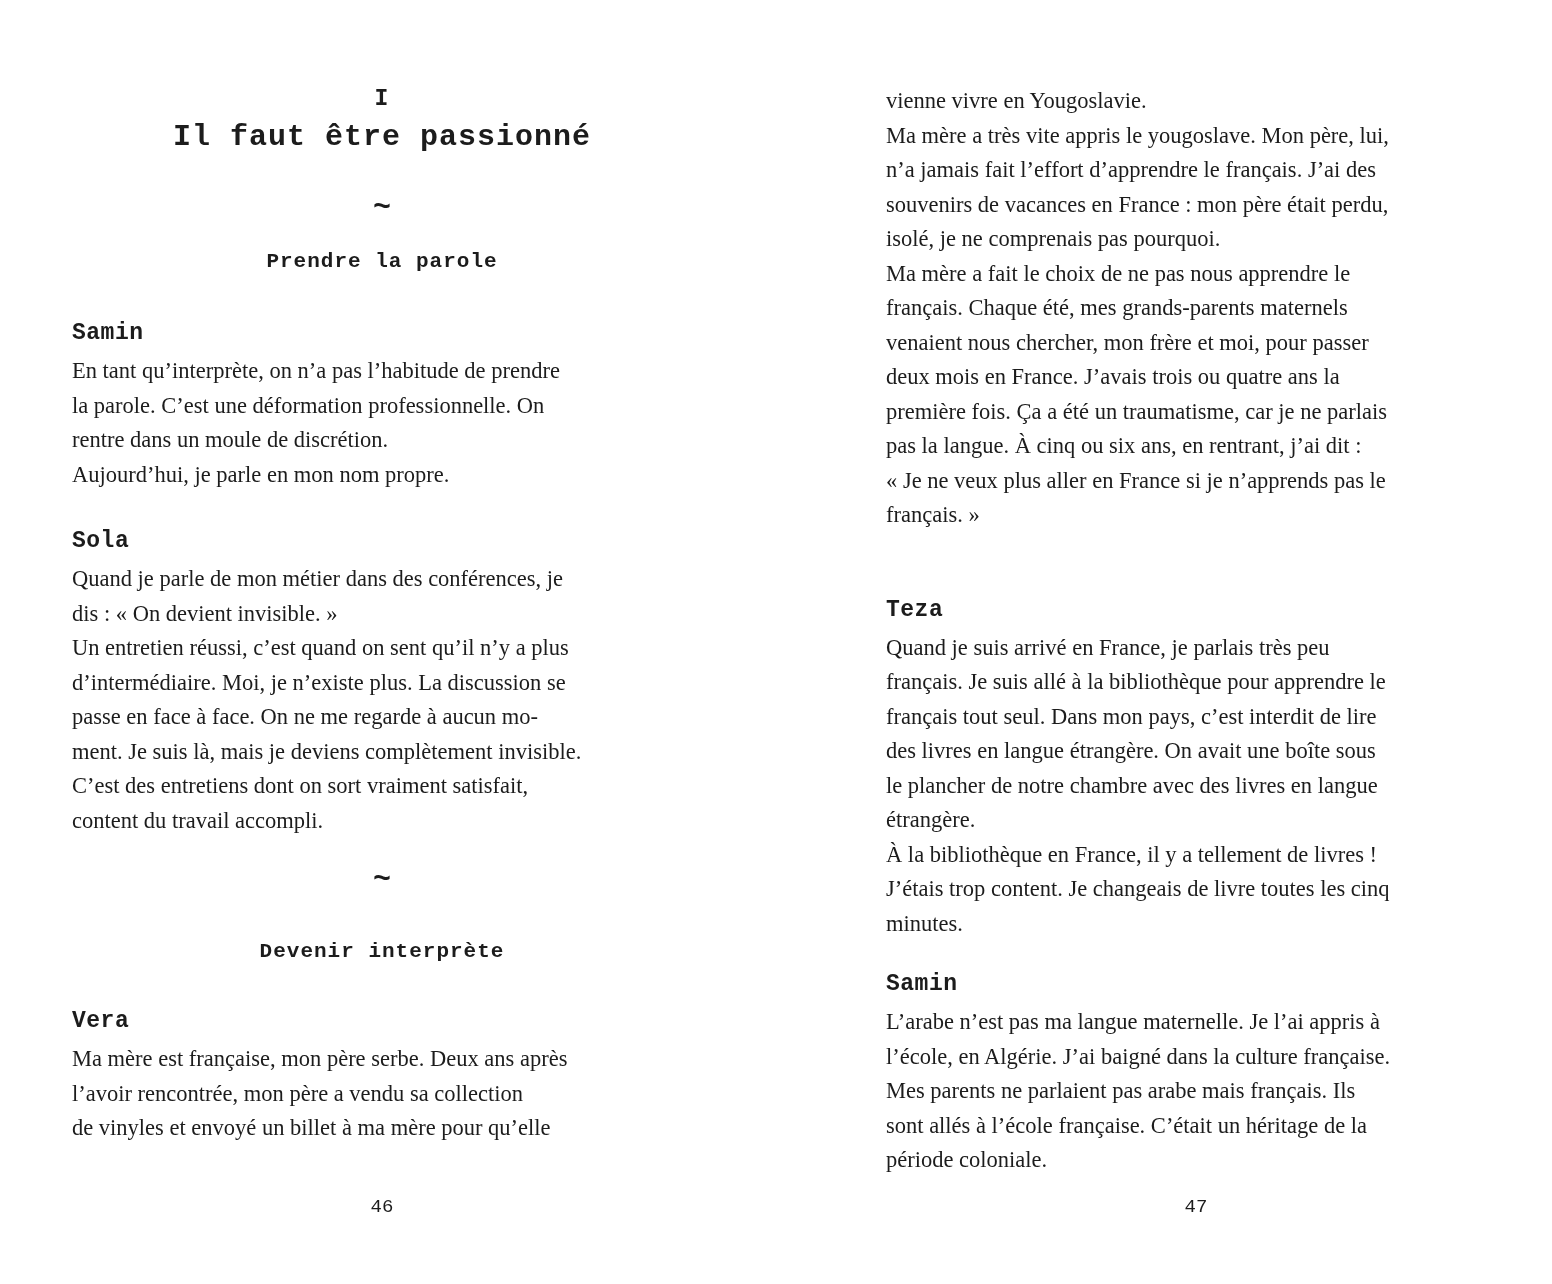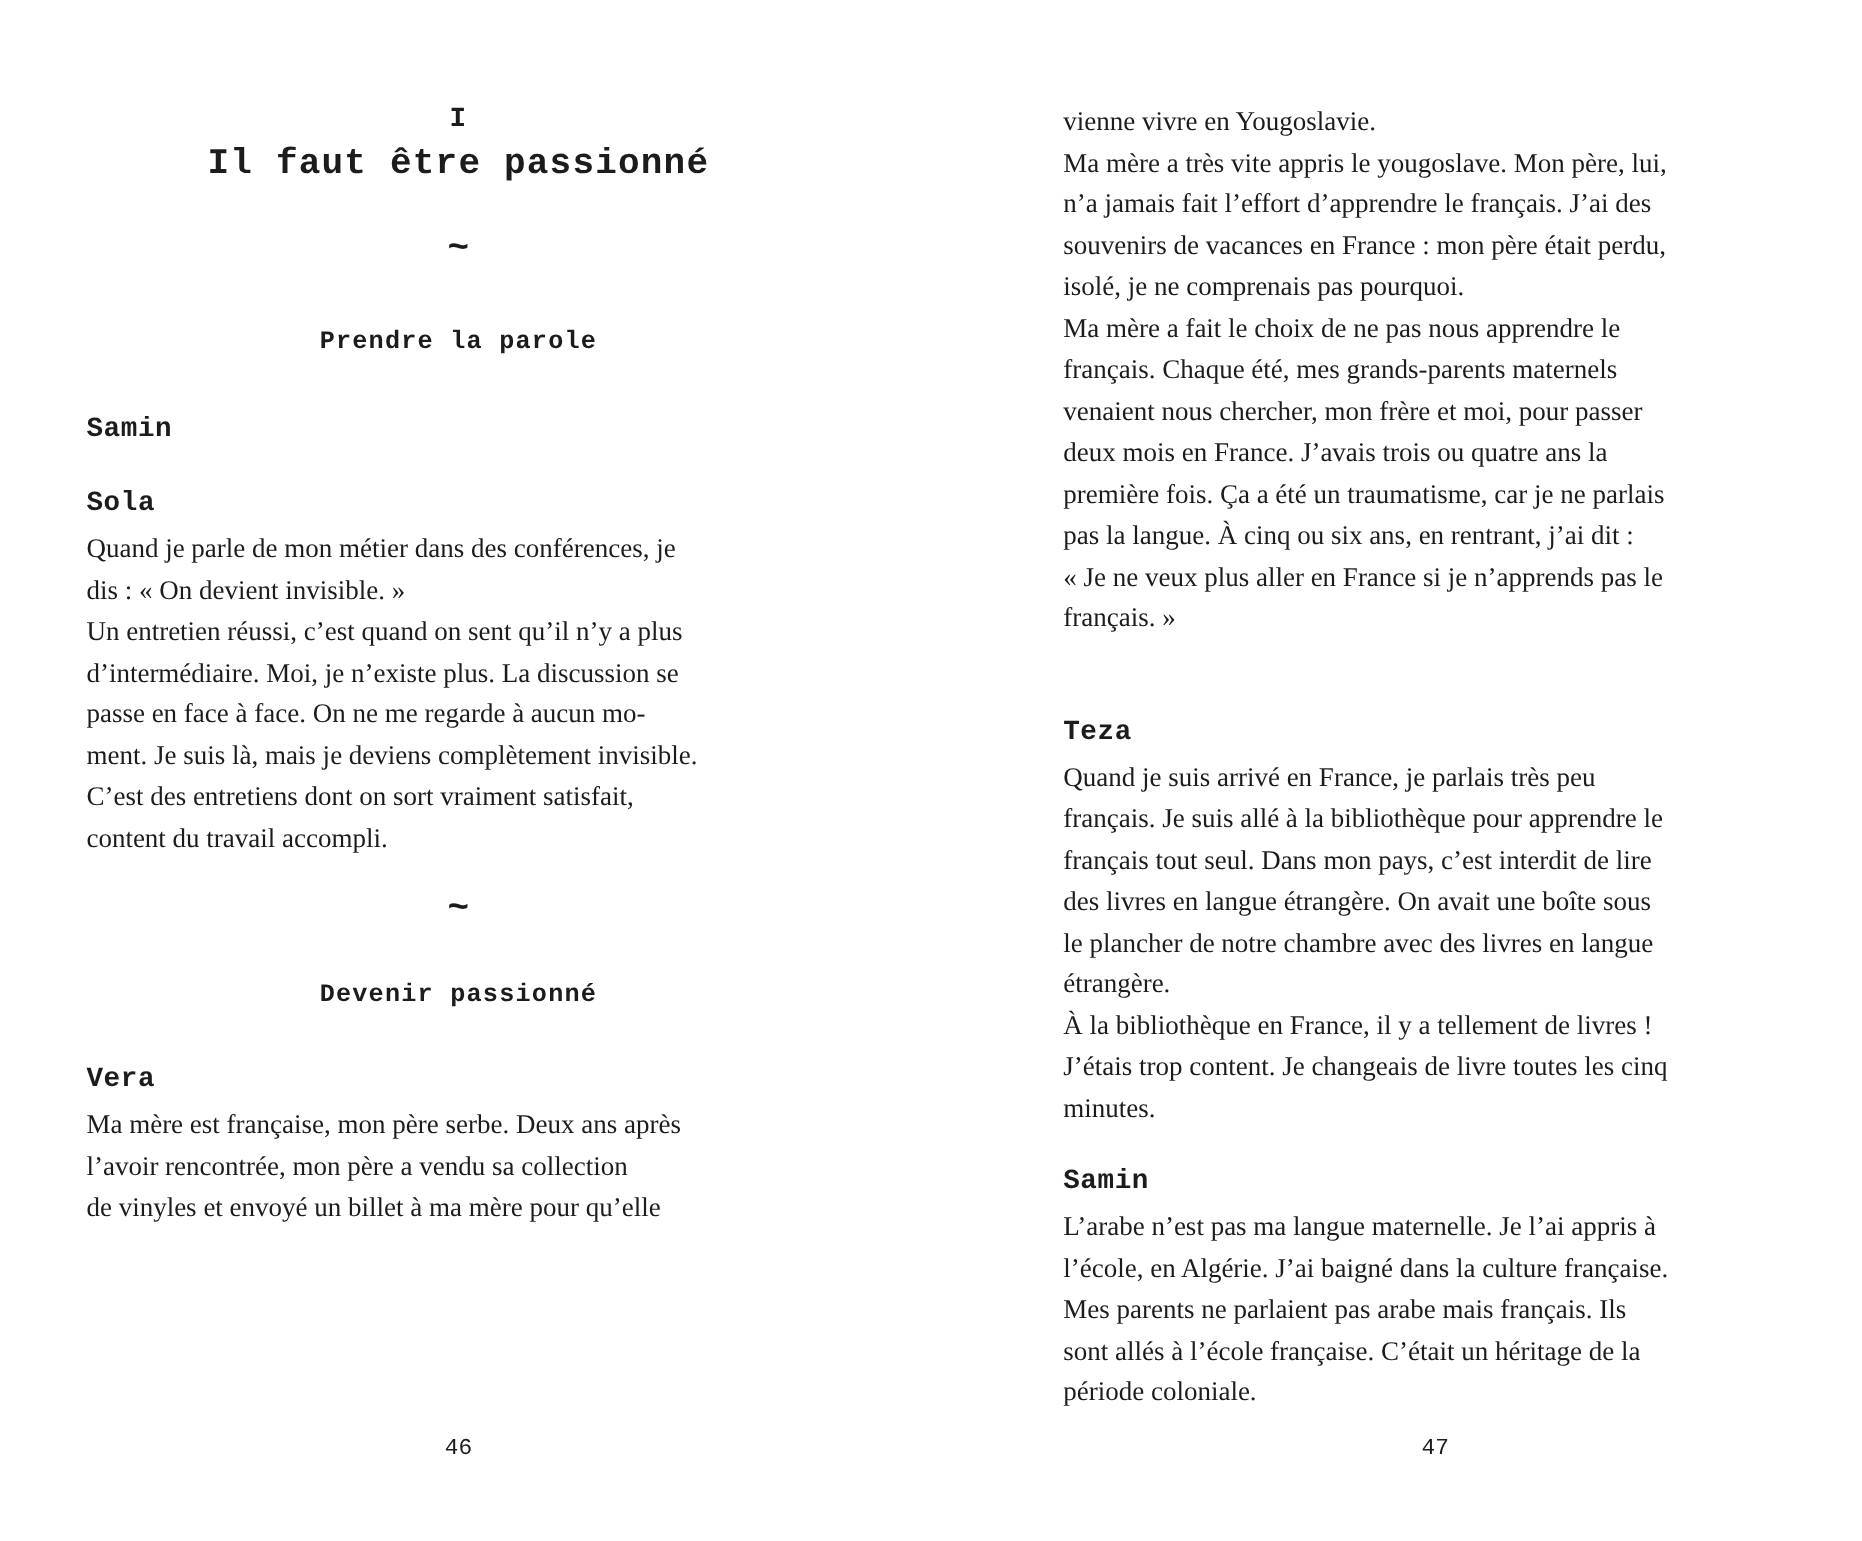--- a/index.html
+++ b/index.html
@@ -52,21 +52,21 @@
     margin-top: 24px;
   }
   .section-heading {
     font-family: "Liberation Mono", monospace;
     font-weight: bold;
     font-size: 21px;
     line-height: 28px;
     text-align: center;
     letter-spacing: 1px;
   }
-  .section-heading-1 { margin-top: 46px; }
+  .section-heading-1 { margin-top: 22px; }
   .section-heading-2 { margin-top: 40px; }
   .speaker {
     font-family: "Liberation Mono", monospace;
     font-weight: bold;
     font-size: 23px;
     line-height: 26px;
     letter-spacing: 0.5px;
   }
   .para {
     font-size: 22.5px;
@@ -100,34 +100,38 @@
 
   <div class="page page-left">
     <div class="chapter-number">I</div>
     <div class="chapter-title">Il faut être passionné</div>
 
     <div class="ornament">~</div>
 
     <div class="section-heading section-heading-1">Prendre la parole</div>
 
     <div class="speaker mt-44">Samin</div>
+    <div class="para">En tant qu’interprète, on n’a pas l’habitude de prendre
+la parole. C’est une déformation professionnelle. On
+rentre dans un moule de discrétion.
+Aujourd’hui, je parle en mon nom propre.</div>
 
     <div class="speaker mt-36">Sola</div>
     <div class="para">Quand je parle de mon métier dans des conférences, je
 dis : « On devient invisible. »
 Un entretien réussi, c’est quand on sent qu’il n’y a plus
 d’intermédiaire. Moi, je n’existe plus. La discussion se
 passe en face à face. On ne me regarde à aucun mo-
 ment. Je suis là, mais je deviens complètement invisible.
 C’est des entretiens dont on sort vraiment satisfait,
 content du travail accompli.</div>
 
     <div class="ornament ornament-2">~</div>
 
-    <div class="section-heading section-heading-2">Devenir passionné</div>
+    <div class="section-heading section-heading-2">Devenir interprète</div>
 
     <div class="speaker mt-42">Vera</div>
     <div class="para">Ma mère est française, mon père serbe. Deux ans après
 l’avoir rencontrée, mon père a vendu sa collection
 de vinyles et envoyé un billet à ma mère pour qu’elle</div>
 
     <div class="page-number">46</div>
   </div>
 
   <div class="page page-right">

